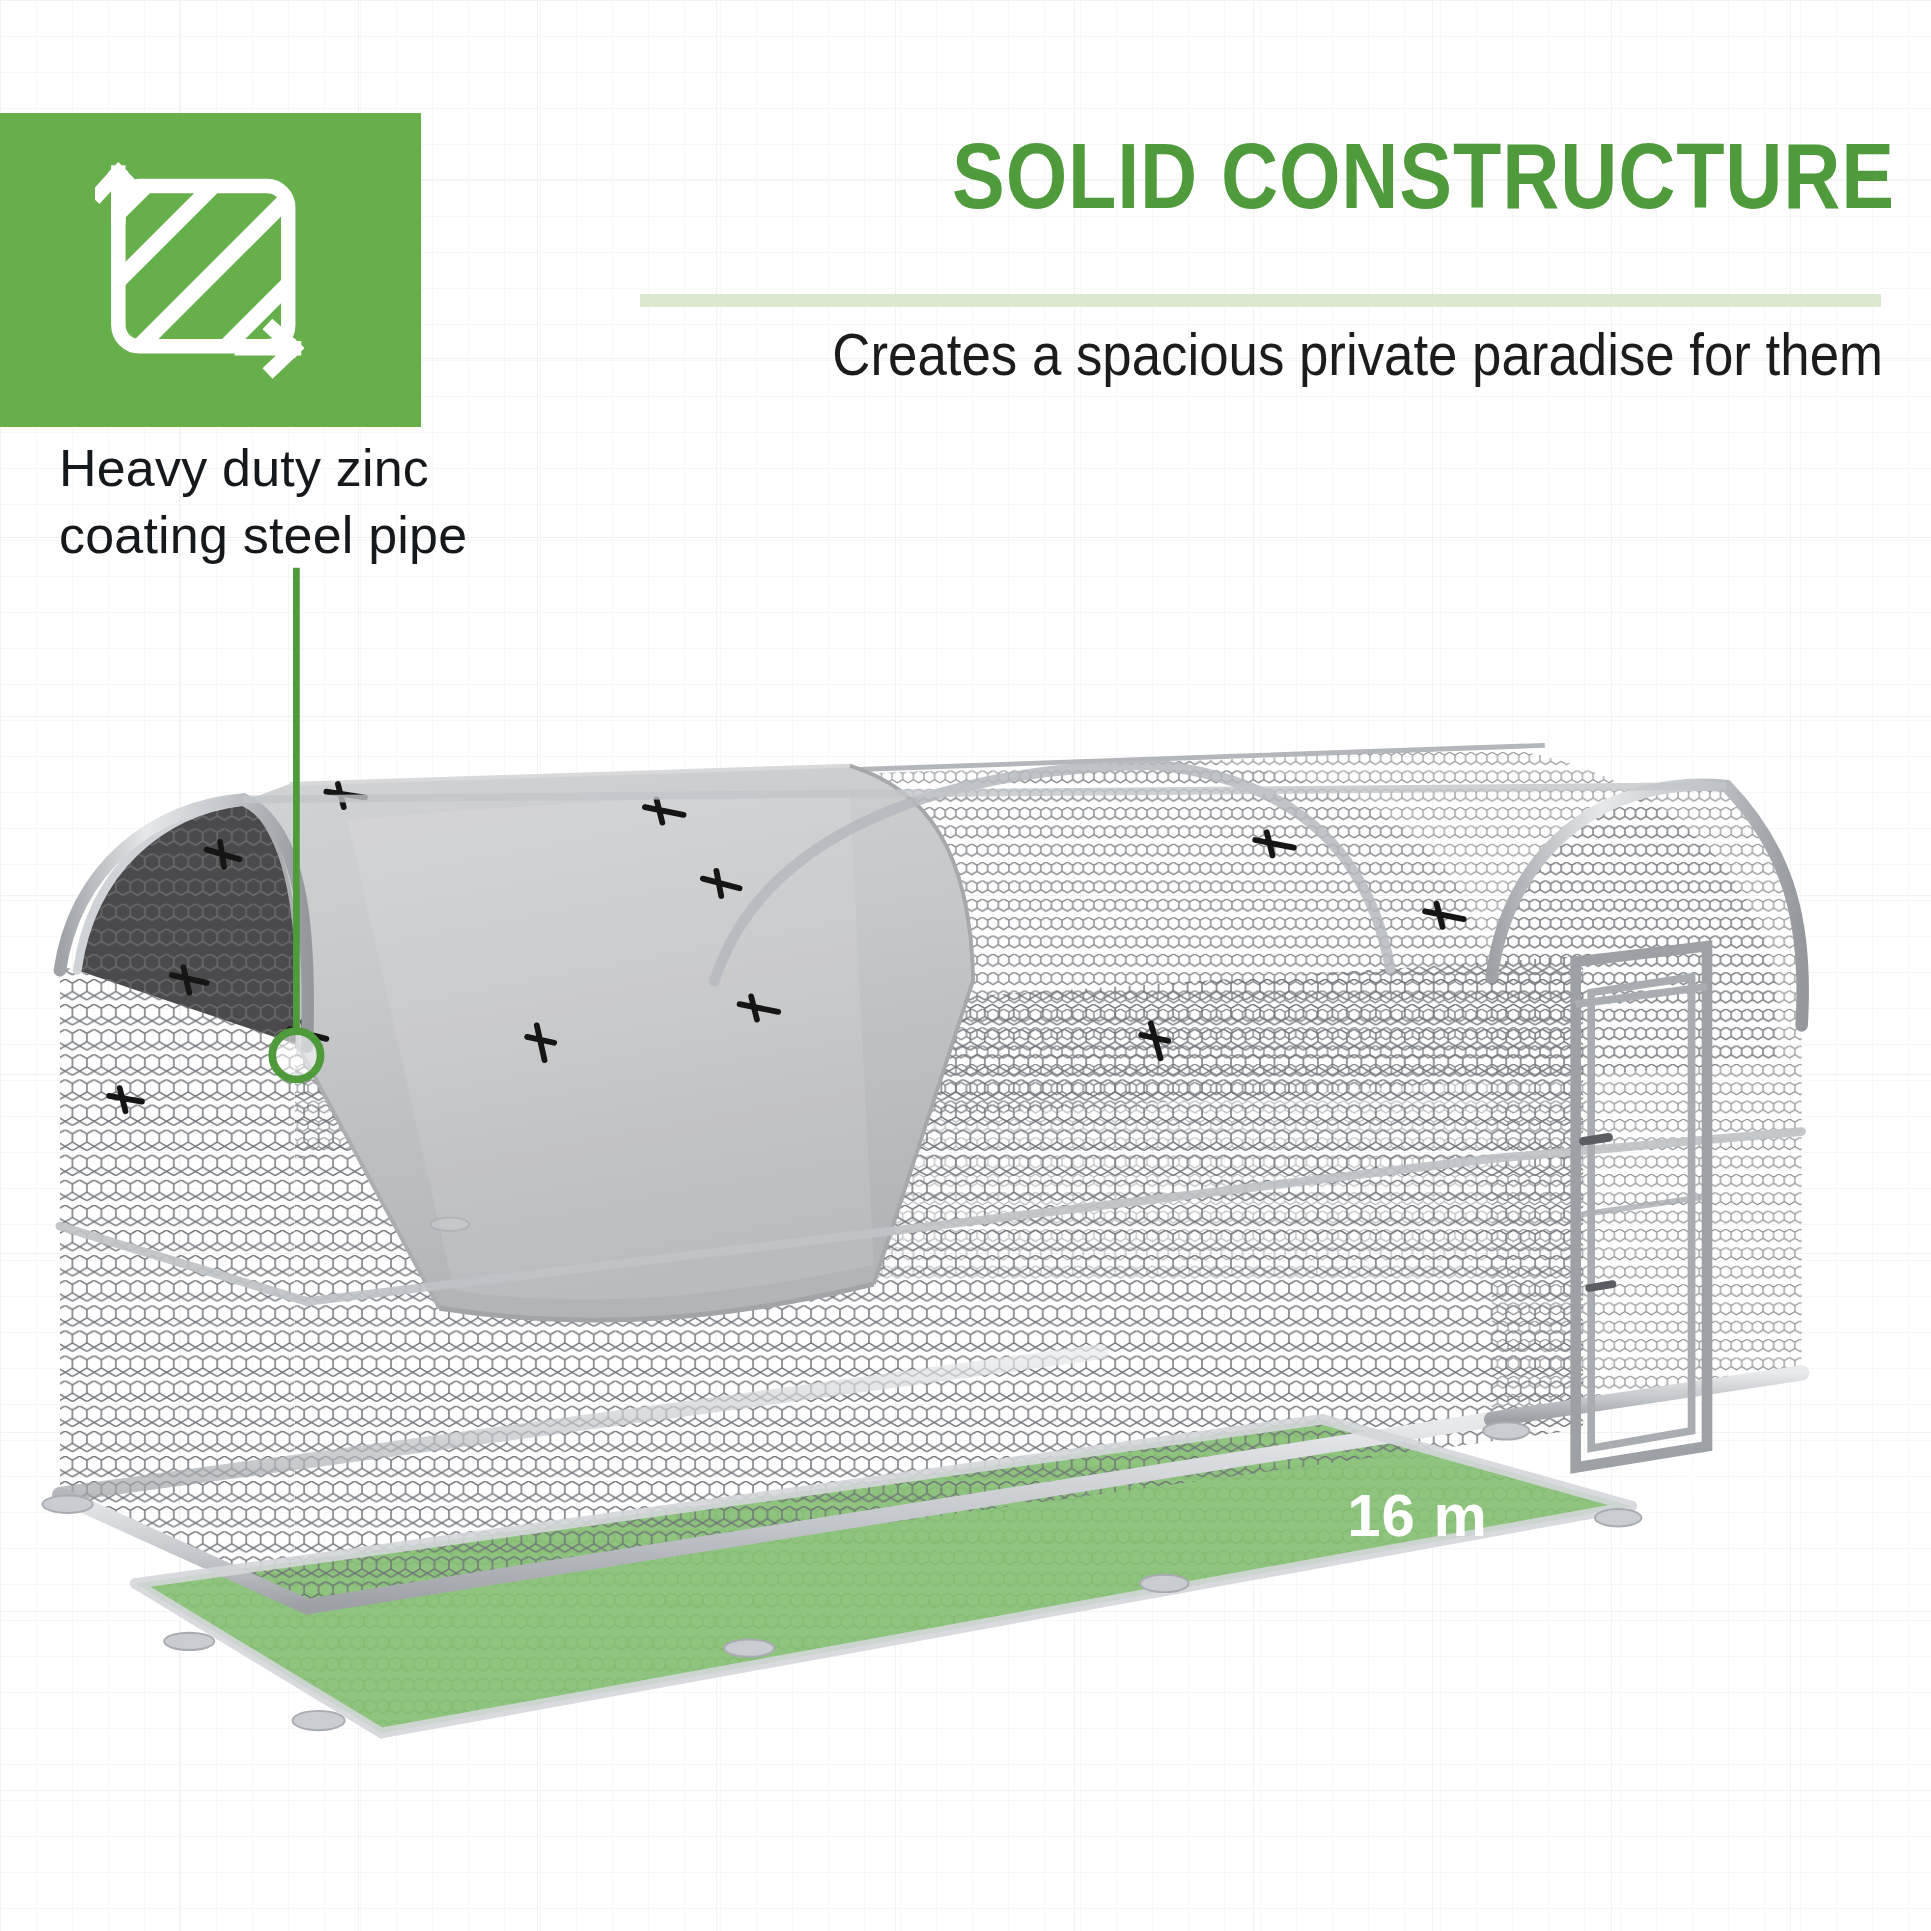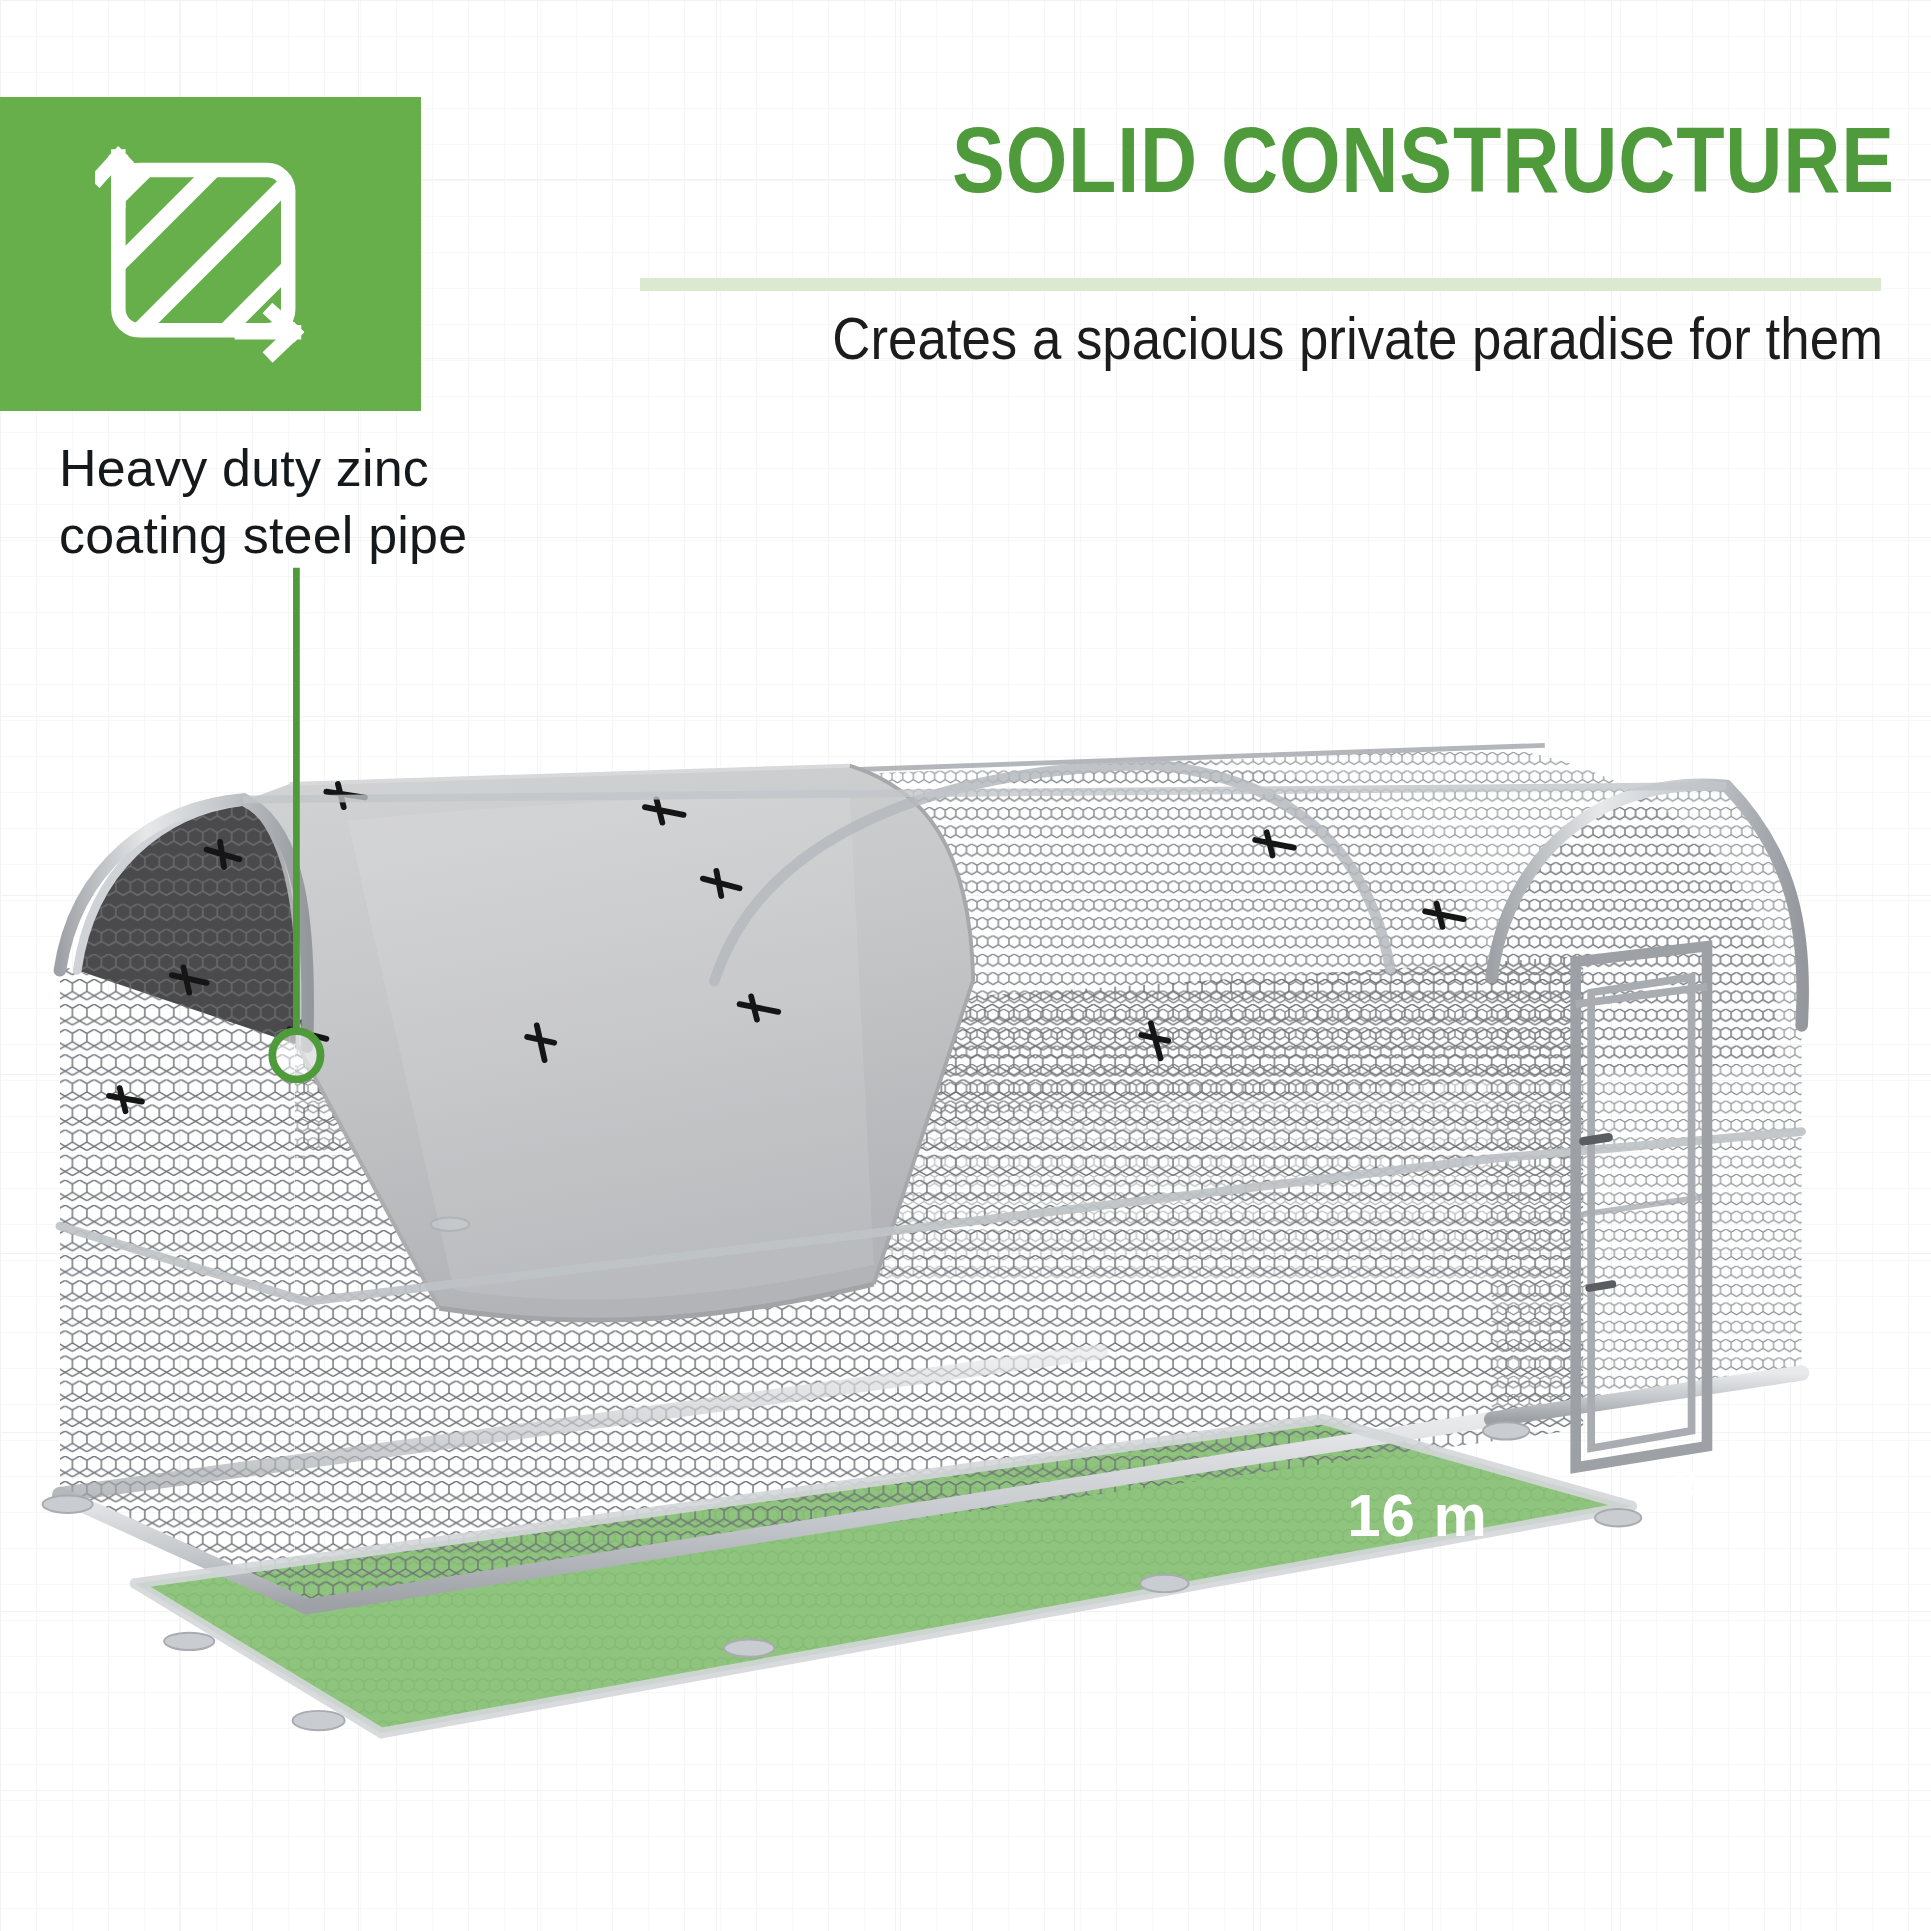--- a/index.html
+++ b/index.html
@@ -18,21 +18,21 @@
       linear-gradient(to right, #f2f2f2 1px, transparent 1px),
       linear-gradient(to bottom, #f2f2f2 1px, transparent 1px),
       linear-gradient(to right, #f7f7f7 1px, transparent 1px),
       linear-gradient(to bottom, #f7f7f7 1px, transparent 1px);
     background-size:179px 179px,179px 179px,36px 36px,36px 36px;
     background-position:0 0,0 0,0 0,0 0;
     z-index:0;
   }
 
   
-  #header{position:absolute;left:0;top:0;width:1575px;height:415px;z-index:4;}
+  #header{position:absolute;left:0;top:16px;width:1575px;height:415px;z-index:4;}
 
   #icon-tile{
     position:absolute;left:0;top:97px;width:421px;height:314px;
     background:#67AF4B;
     display:flex;align-items:center;justify-content:center;
   }
   #icon-tile svg{display:block;}
 
   #title-block{position:absolute;left:640px;top:114px;width:1255px;}
   #title{

